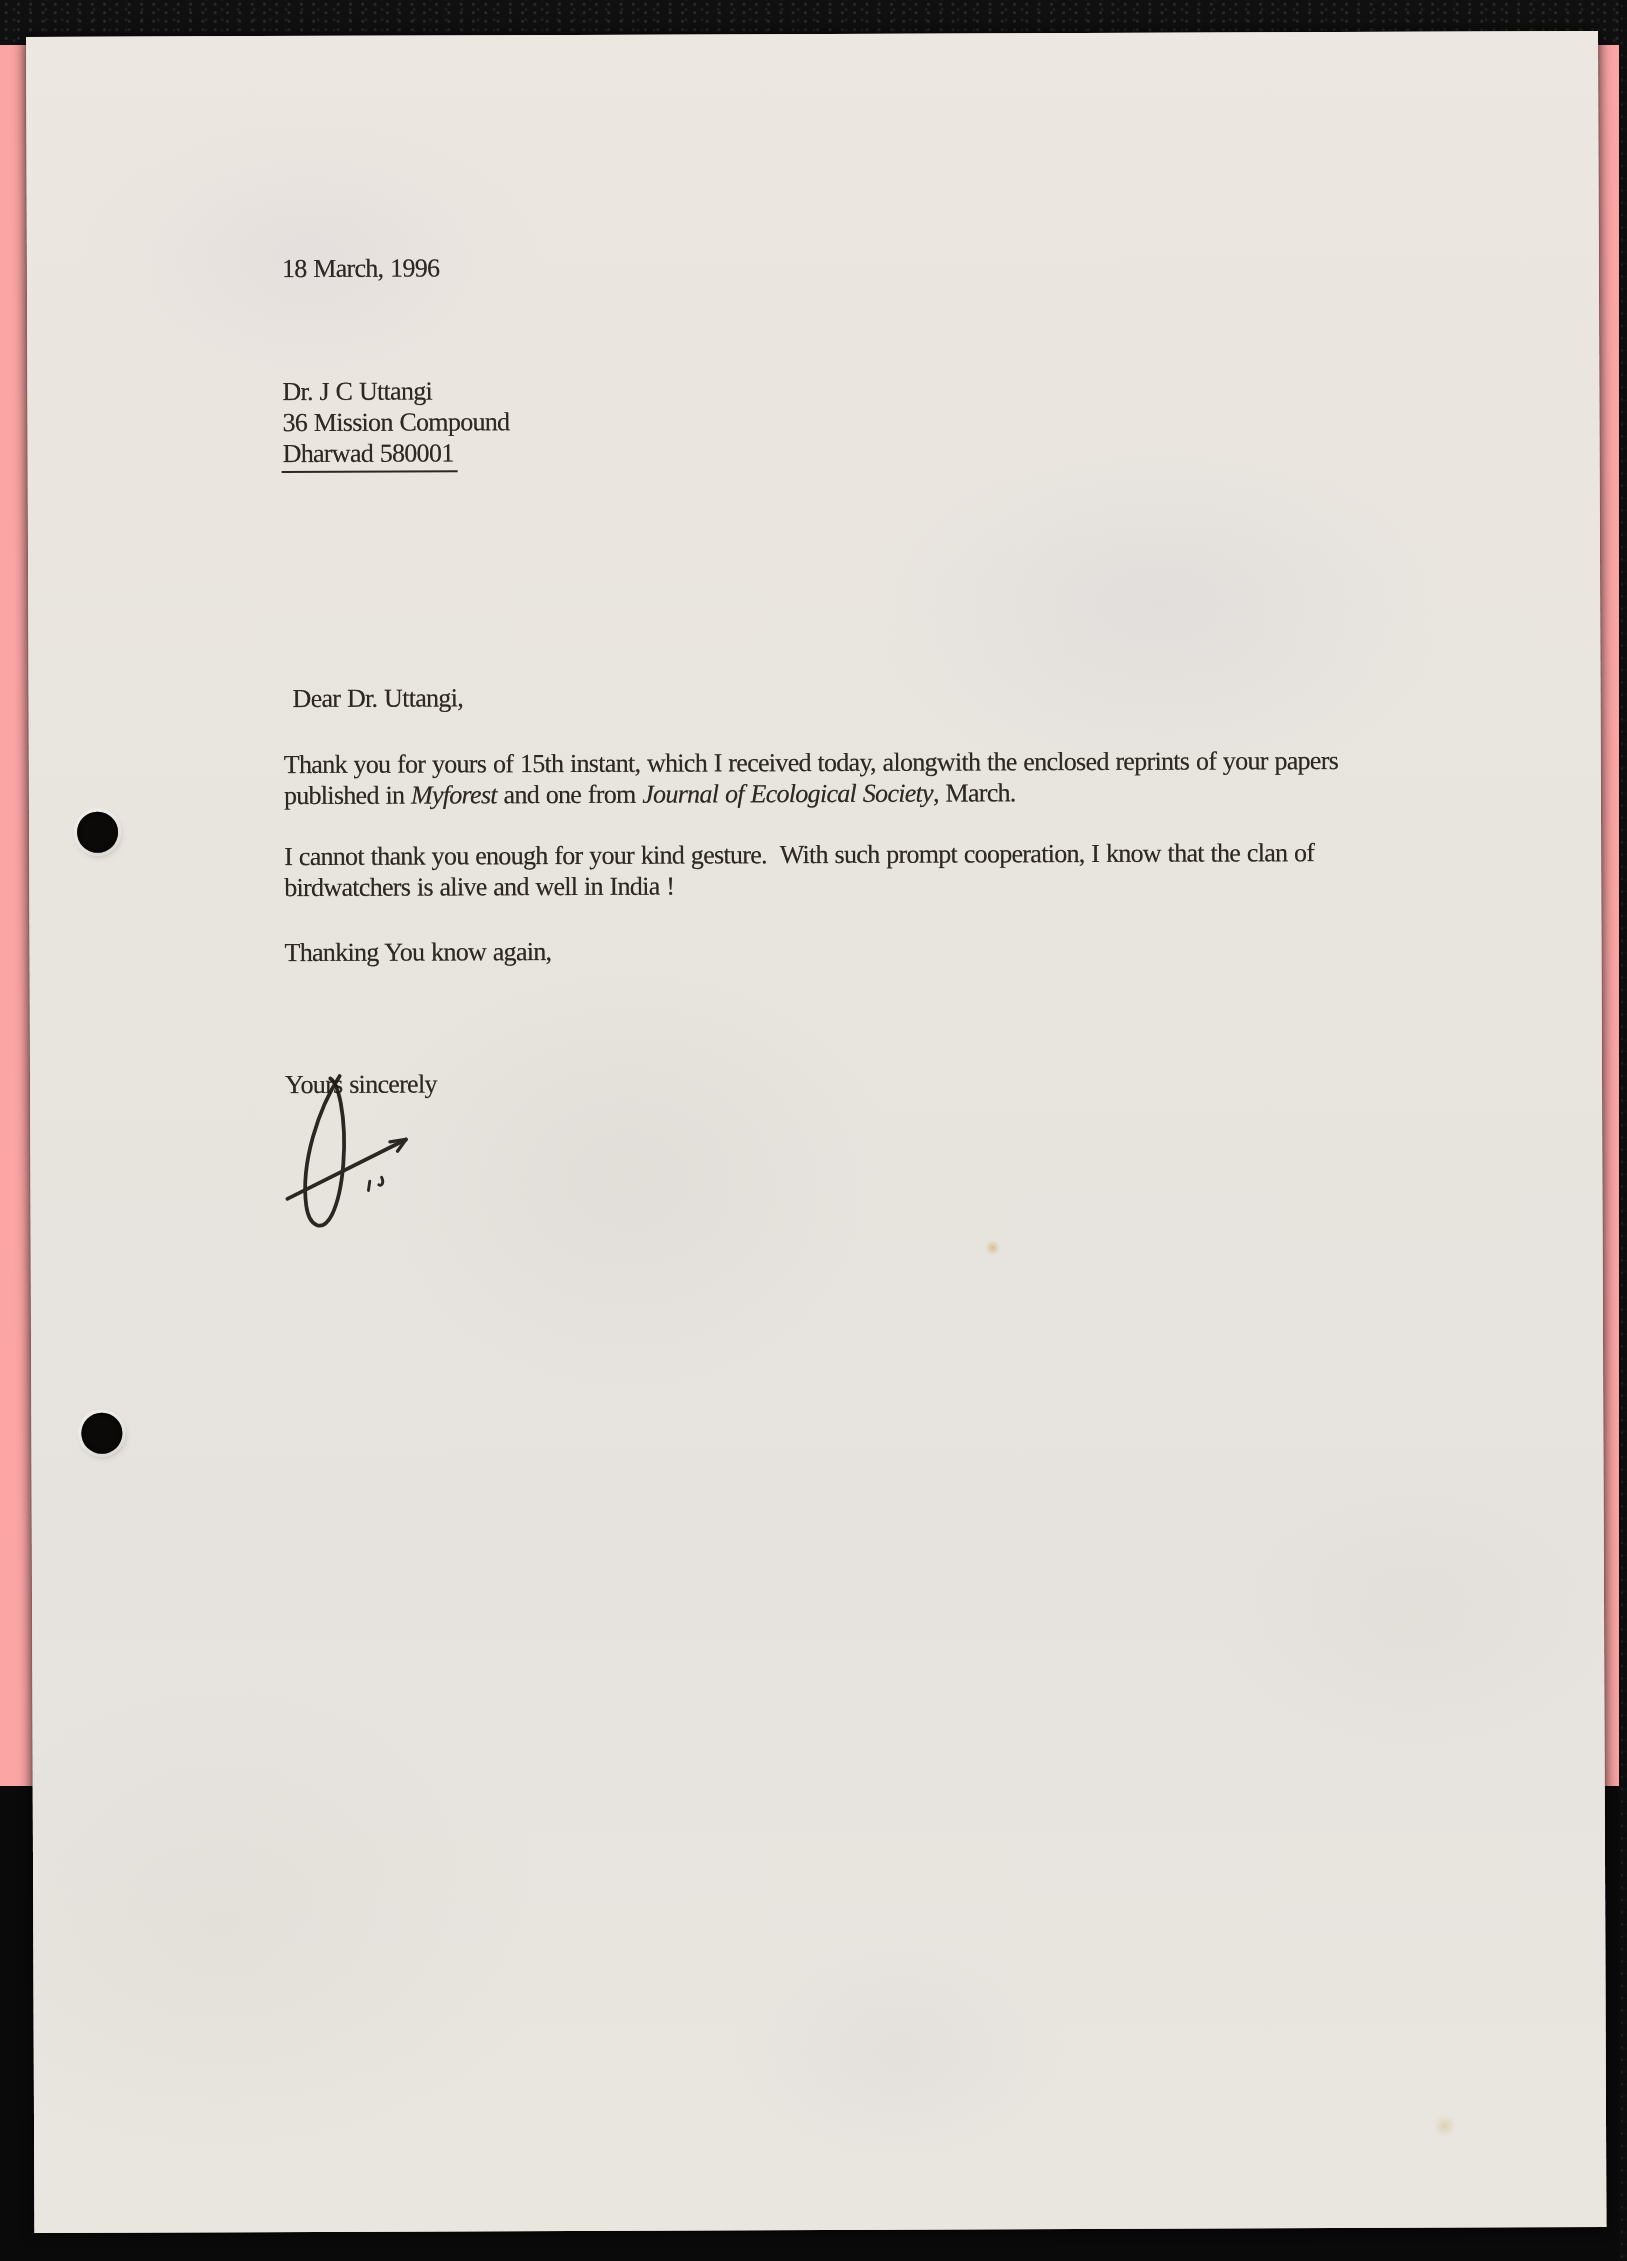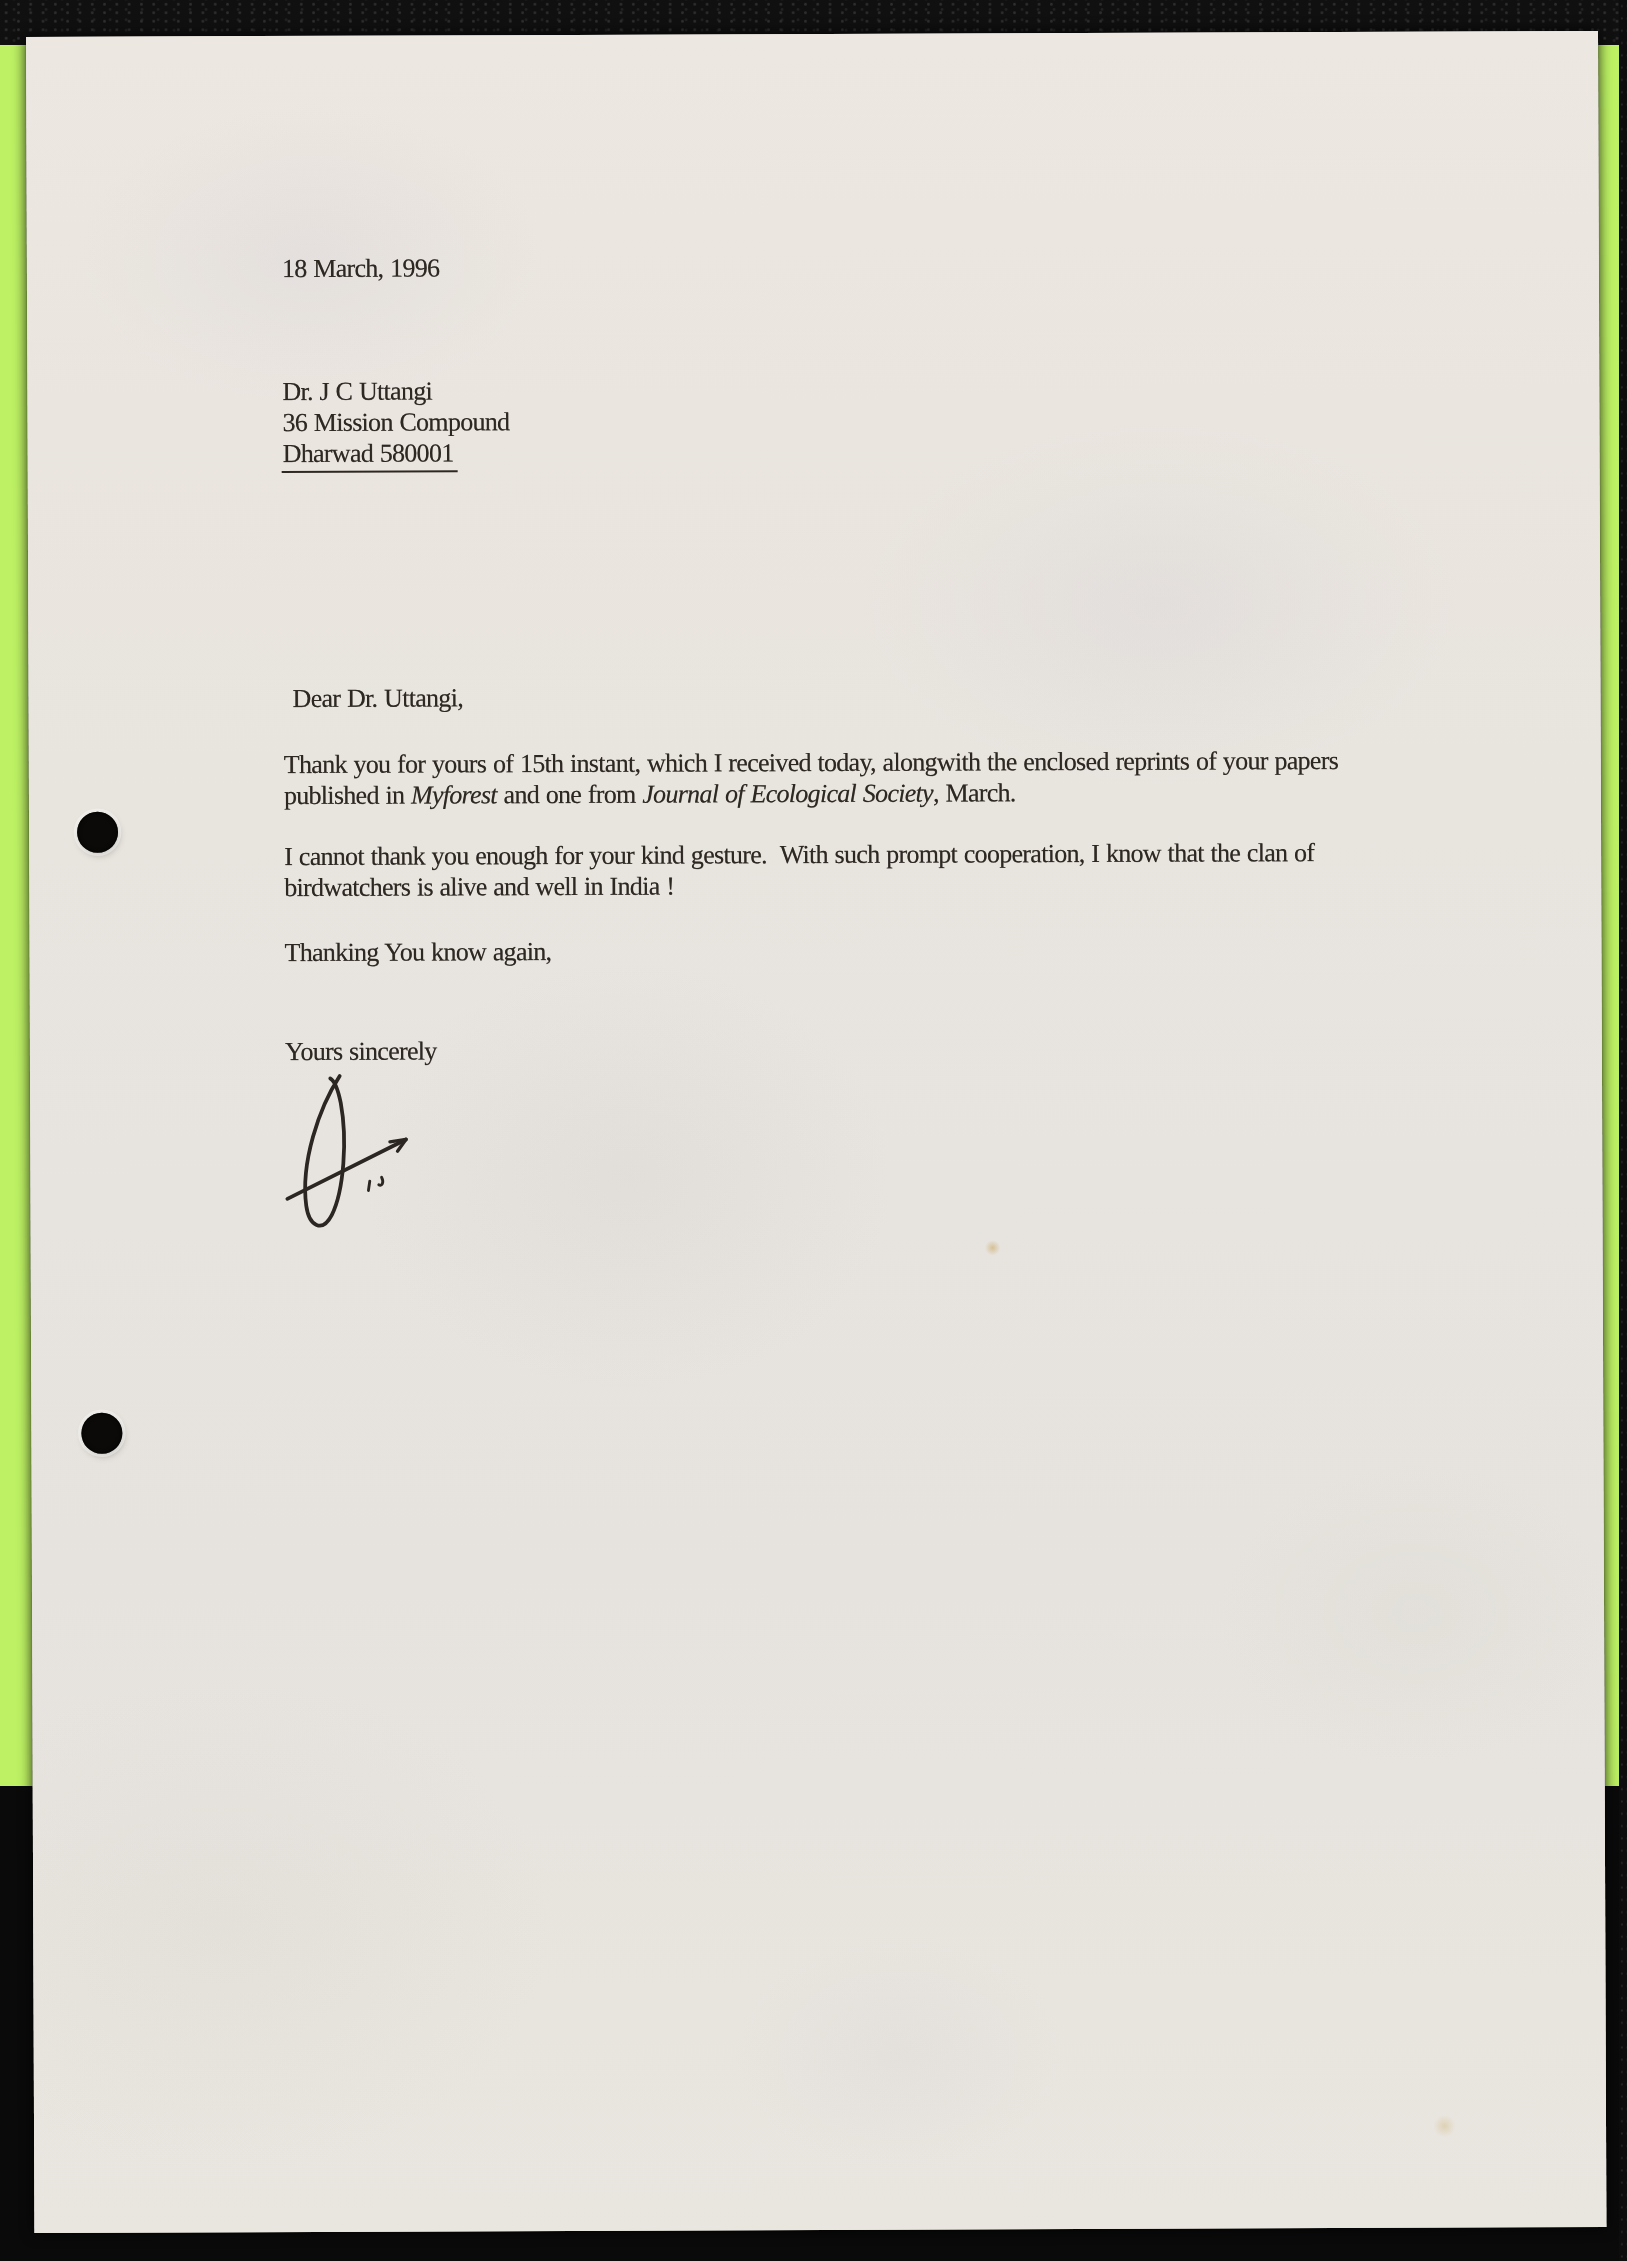--- a/index.html
+++ b/index.html
@@ -8,21 +8,21 @@
     width: 1628px;
     height: 2261px;
     background: #0a0a0a;
     overflow: hidden;
     font-family: "Liberation Serif", "DejaVu Serif", serif;
   }
   .scan-bg {
     position: absolute;
     left: 0; top: 0;
     width: 1628px; height: 1786px;
-    background: #bef264;
+    background: #fca5a5;
   }
   
   .scan-texture-top {
     position: absolute;
     left: 0; top: 0;
     width: 1628px; height: 45px;
     background-color: #101010;
     background-image:
       radial-gradient(circle, #2e2e2e 0.9px, transparent 1.9px),
       radial-gradient(circle, #222222 0.9px, transparent 1.9px);
@@ -118,21 +118,21 @@
         <div class="tline"><span>published in </span><em>Myforest</em><span> and one from </span><em>Journal of Ecological Society</em><span>, March.</span></div>
       </div>
 
     <div class="text" style="left:255px; top:805px;">
         <div class="tline"><span>I cannot thank you enough for your kind gesture.  With such prompt cooperation, I know that the clan of</span></div>
         <div class="tline"><span>birdwatchers is alive and well in India !</span></div>
       </div>
 
     <div class="text" style="left:255px; top:901px;">Thanking You know again,</div>
 
-    <div class="text" style="left:255px; top:1000px;text-align:center;">Yours sincerely</div>
+    <div class="text" style="left:255px; top:1033px;text-align:center;">Yours sincerely</div>
 
     <svg class="sig-svg" viewBox="0 0 3335 4659">
       <g fill="none" stroke="#1c1712" stroke-width="8" stroke-linecap="round" opacity="0.92">
         <path d="M 657 2207 C 613 2274 573 2390 585 2482 C 591 2526 619 2540 639 2502 C 665 2450 673 2342 659 2264 C 653 2234 645 2216 637 2212"></path>
         <path d="M 545 2467 L 797 2342"></path>
         <path d="M 797 2342 L 763 2347" stroke-width="7"></path>
         <path d="M 797 2342 L 779 2367" stroke-width="7"></path>
         <path d="M 720 2430 L 717 2450" stroke-width="6"></path>
         <path d="M 745 2422 C 751 2434 745 2442 739 2438" stroke-width="6"></path>
       </g>

